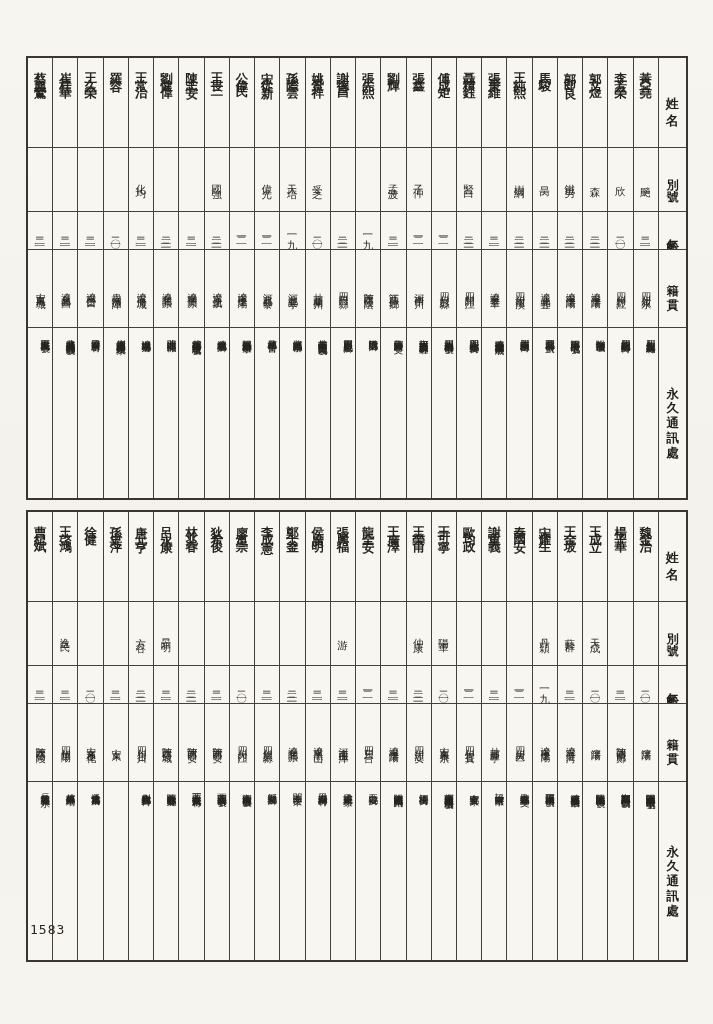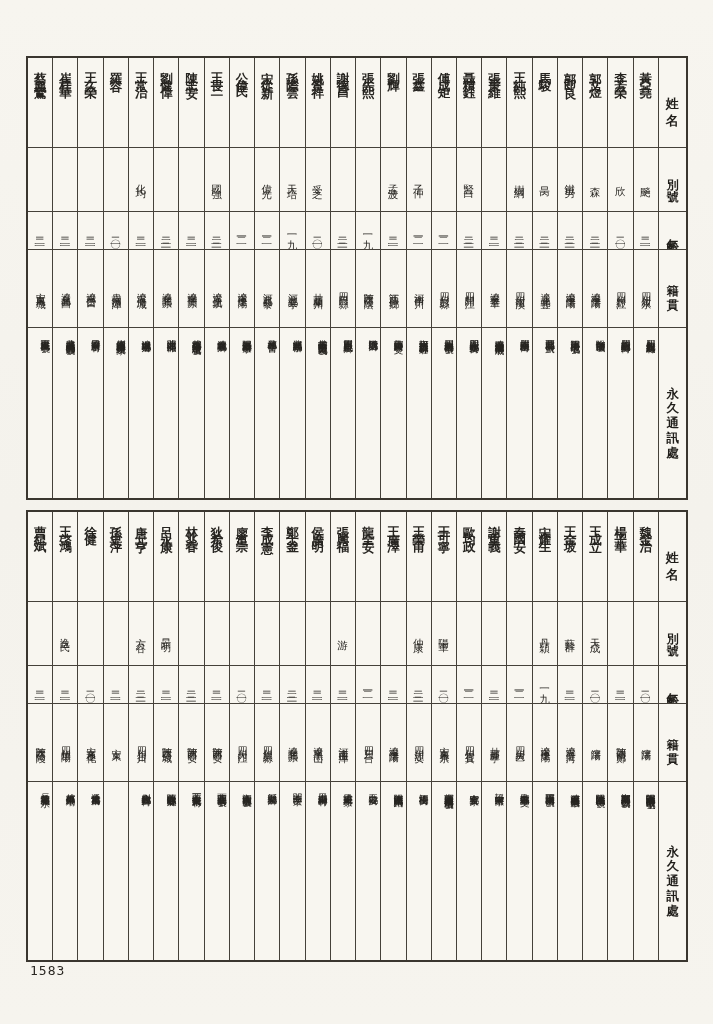--- a/index.html
+++ b/index.html
@@ -32,21 +32,21 @@
   .cell.origin{height:78px;font-size:10px;letter-spacing:2px;text-align:center;padding-right:7px;}
   .cell.address{flex:1 1 auto;border-bottom:none;font-size:9.5px;letter-spacing:0.5px;
     padding-top:4px;padding-right:2px;line-height:1.1;}
   .header-col .cell{font-weight:bold;color:#201e1a;}
   .header-col .cell.name{font-size:13px;letter-spacing:16px;text-align:center;padding:0;padding-right:7px;}
   .header-col .cell.alias{font-size:12px;letter-spacing:11px;}
   .header-col .cell.age{font-size:12px;letter-spacing:3px;}
   .header-col .cell.origin{font-size:12px;letter-spacing:14px;}
   .header-col .cell.address{font-size:12.5px;letter-spacing:15px;text-align:center;padding-top:0;padding-right:7px;}
   #page-number{
-    position:absolute;left:30px;top:963px;
+    position:absolute;left:30px;top:922px;
     font-family:"DejaVu Sans Mono", monospace;
     font-size:13px;color:#2b2823;letter-spacing:1px;
   }
 </style>
 </head>
 <body>
 
 <div class="sheet">
   <div class="ctable" id="table-top">
       <div class="col person-col">

